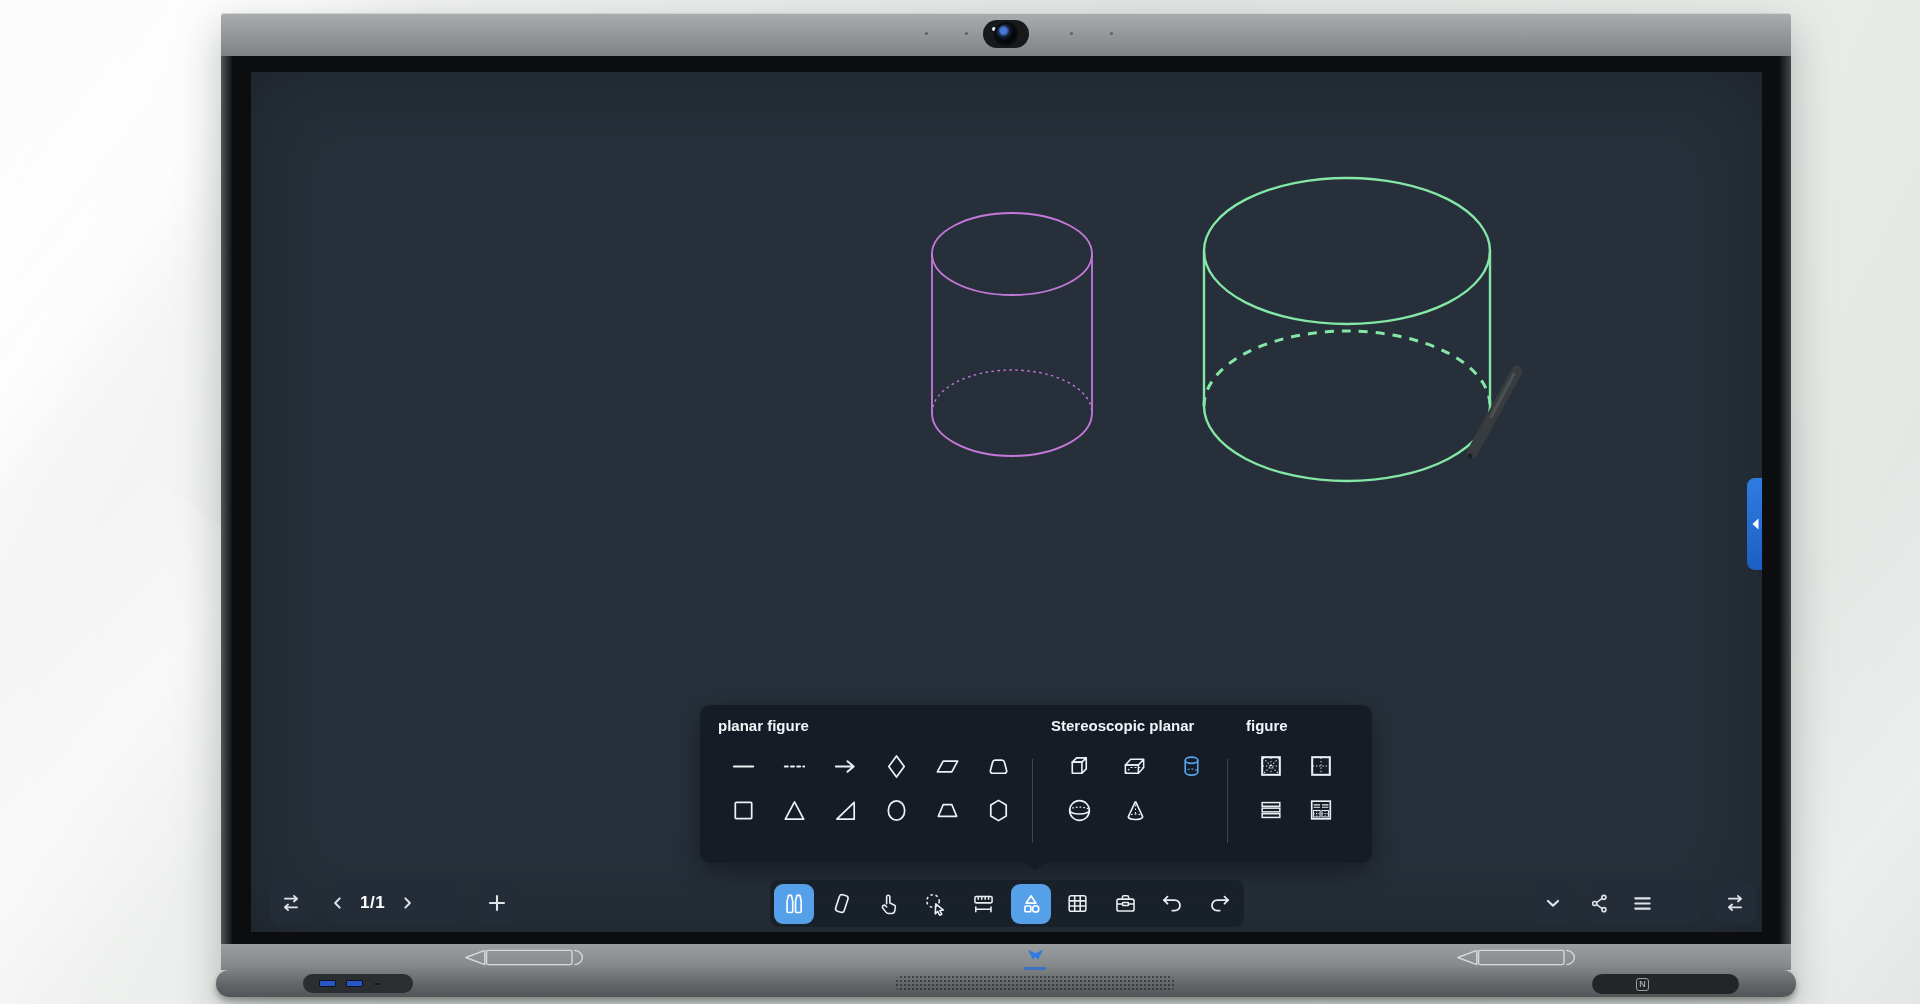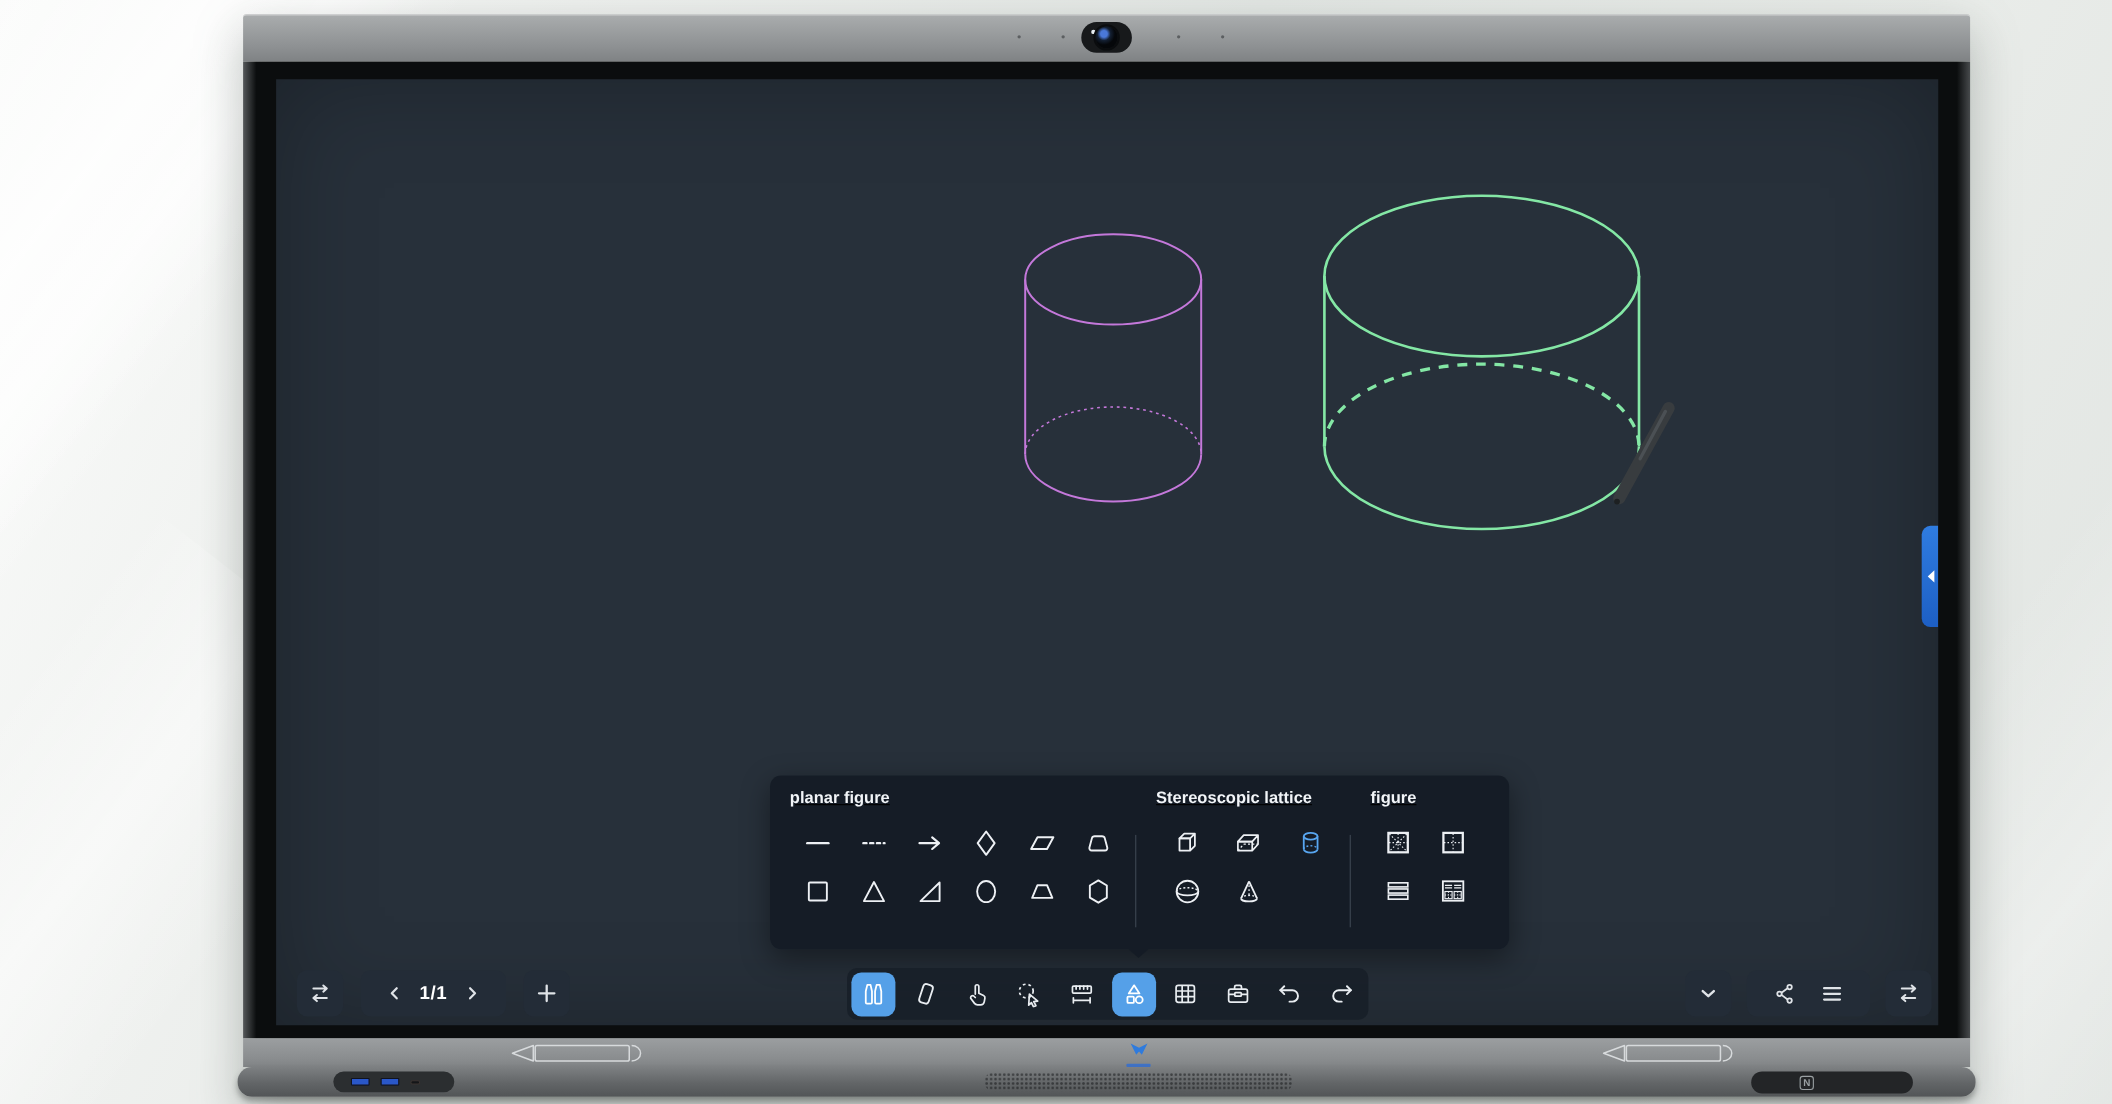--- a/index.html
+++ b/index.html
@@ -34,21 +34,21 @@
     background:linear-gradient(90deg,#55585a 0,#0b0d0e 12px,#0b0d0e calc(100% - 12px),#474a4c 100%); }
   .screen { position:absolute; left:30px; right:29px; top:16px; bottom:12px; background:#27303a;
     box-shadow:inset 0 0 90px rgba(0,0,0,.28); overflow:hidden; }
   .draw-layer { position:absolute; left:0; top:0; }
 
   
   .panel { position:absolute; left:449px; top:633px; width:672px; height:158px; border-radius:10px;
     background:rgba(20,27,37,.95); box-shadow:0 8px 26px rgba(0,0,0,.4); display:flex; padding:12px 0 0 18px; }
   .panel::after { content:""; position:absolute; left:326px; top:158px; width:0; height:0;
     border:9px solid transparent; border-top:8px solid rgba(20,27,37,.95); border-bottom:none; }
-  .sec { display:flex; flex-direction:column;text-decoration:underline; }
+  .sec { display:flex; flex-direction:column; }
   .sec-label { color:#f2f5f8; font-size:15px; font-weight:bold; white-space:nowrap; }
   .grid { display:grid; margin-top:10px; color:#edf0f4; }
   .g-planar { grid-template-columns:repeat(6,51px); grid-template-rows:44px 44px; }
   .g-stereo { grid-template-columns:repeat(3,56px); grid-template-rows:44px 44px; }
   .g-lattice { grid-template-columns:repeat(2,50px); grid-template-rows:44px 44px; }
   .cell { display:flex; align-items:center; justify-content:center; cursor:pointer; }
   .cell.sel { color:#58a6f0; }
   .vdiv { width:1px; height:84px; background:#3d4753; margin:42px 16px 0 8px; }
   .sec-stereo { margin-left:2px; }
   .sec-lattice { margin-left:2px; }
@@ -58,21 +58,21 @@
     background:rgba(22,29,38,.78); display:flex; align-items:center; justify-content:space-between; padding:0 4px; }
   .tool-btn { width:40px; height:40px; border-radius:9px; display:flex; align-items:center; justify-content:center;
     color:#e9edf1; cursor:pointer; }
   .tool-btn.sel { background:#55a0e8; color:#fff; }
   .fgroup { position:absolute; top:810px; display:flex; align-items:center; }
   .fg-left { left:19px; gap:16px; }
   .fg-right { right:6px; gap:14px; }
   .fab { width:42px; height:42px; border-radius:9px; background:#232c37; color:#dfe3e7;
     display:flex; align-items:center; justify-content:center; cursor:pointer; }
   .pill { height:42px; border-radius:9px; background:#232c37; color:#dfe3e7;
-    display:flex; align-items:center; justify-content:center; }
+    display:flex; align-items:center; }
   .pill-pager { width:132px; gap:12px; }
   .pill-share { width:112px; gap:20px; }
   .pager-text { color:#fff; font-size:17px; font-weight:bold; letter-spacing:.5px; }
   .pbtn { display:flex; align-items:center; justify-content:center; cursor:pointer; }
 
   .edge-tab { position:absolute; right:0; top:406px; width:15px; height:92px; border-radius:8px 0 0 8px;
     background:linear-gradient(#2f7ce0,#1d5fc4); display:flex; align-items:center; justify-content:center; cursor:pointer; }
 
   
   .bezel-strip { position:absolute; left:0; right:0; top:931px; height:26px;
@@ -203,21 +203,21 @@
                 <svg width="27" height="27" viewBox="0 0 28 28" fill="none" stroke="currentColor" stroke-width="1.8" stroke-linejoin="round">
                     <path d="M14 3.5l8 4.8v11.4l-8 4.8-8-4.8V8.3Z"></path>
                   </svg>
               </div>
             </div>
           </div>
 
           <div class="vdiv"></div>
 
           <div class="sec sec-stereo">
-            <div class="sec-label">Stereoscopic lattice</div>
+            <div class="sec-label">Stereoscopic planar</div>
             <div class="grid g-stereo">
               <div class="cell">
                 <svg width="27" height="27" viewBox="0 0 28 28" fill="none" stroke="currentColor" stroke-width="1.7" stroke-linejoin="round">
                     <rect x="6.5" y="9.5" width="10" height="11.5"></rect>
                     <path d="M6.5 9.5 11 5h10l-4.5 4.5ZM16.5 9.5 21 5v11.5L16.5 21"></path>
                   </svg>
               </div>
               <div class="cell">
                 <svg width="28" height="27" viewBox="0 0 28 28" fill="none" stroke="currentColor" stroke-width="1.6" stroke-linejoin="round">
                     <rect x="4" y="12.5" width="13.5" height="8.5"></rect>

